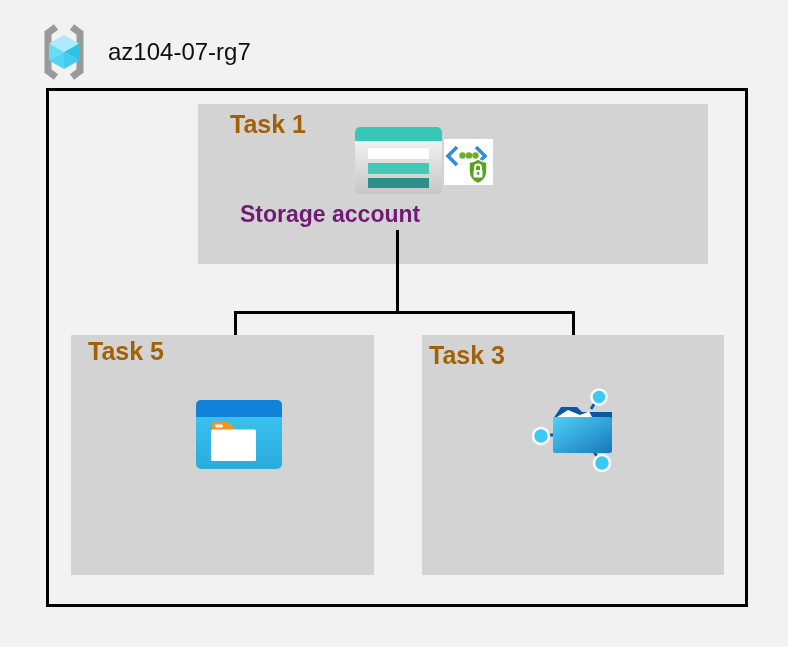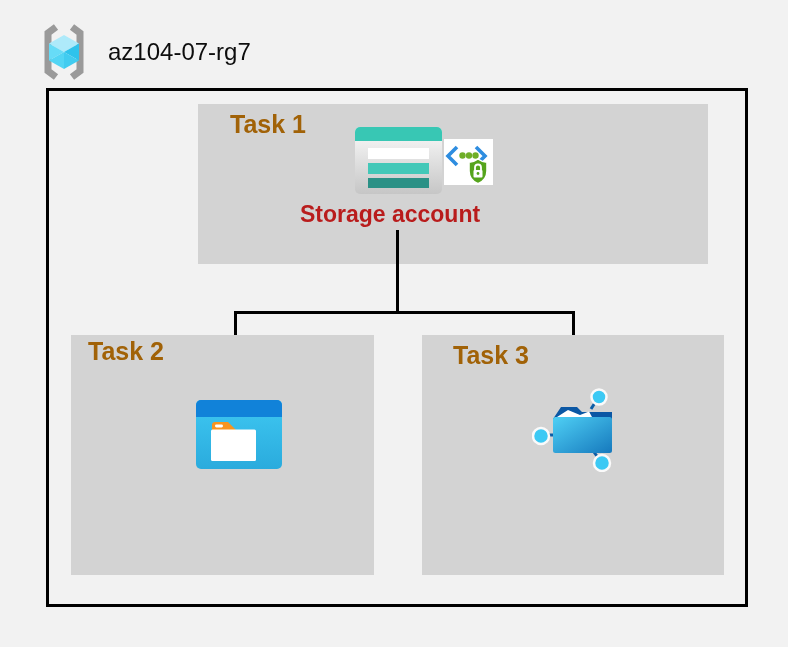--- a/index.html
+++ b/index.html
@@ -20,23 +20,23 @@
 
   
   .panel { background: #d3d3d3; }
   .task1 { left: 198px; top: 104px; width: 510px; height: 160px; }
   .task5 { left: 71px;  top: 335px; width: 303px; height: 240px; }
   .task3 { left: 422px; top: 335px; width: 302px; height: 240px; }
 
   .task-title { font-size: 25px; font-weight: bold; color: #a16207; line-height: 1; }
   .t1 { left: 230px; top: 112px; }
   .t5 { left: 88px;  top: 339px; }
-  .t3 { left: 429px; top: 343px; margin-left: 24px; }
+  .t3 { left: 429px; top: 343px; }
 
-  .res-label { font-size: 23px; font-weight: bold; color: #b91c1c; text-align: center; line-height: 1.1; }
+  .res-label { font-size: 23px; font-weight: bold; color: #701a75; line-height: 1.1; }
   .storage-label { left: 240px; top: 202px; width: 300px; }
   .blob-label    { left: 86px;  top: 488px; width: 300px; }
   .file-label    { left: 428px; top: 478px; width: 300px; }
 
   
   .line { background: #000; }
   .trunk { left: 396px; top: 230px; width: 3px; height: 82px; }
   .hbar  { left: 234px; top: 311px; width: 341px; height: 3px; }
   .dropL { left: 234px; top: 313px; width: 3px; height: 76px; }
   .dropR { left: 572px; top: 313px; width: 3px; height: 74px; }
@@ -96,21 +96,21 @@
   </svg>
 
   <div class="abs res-label storage-label">Storage account</div>
 
   <div class="abs line trunk"></div>
   <div class="abs line hbar"></div>
   <div class="abs line dropL"></div>
   <div class="abs line dropR"></div>
 
   <div class="abs panel task5"></div>
-  <div class="abs task-title t5">Task 2</div>
+  <div class="abs task-title t5">Task 5</div>
 
   <svg class="abs blob-icon" viewBox="0 0 86 69">
     <defs>
       <linearGradient id="bl" x1="0" y1="0" x2="0" y2="1">
         <stop offset="0" stop-color="#3fc8f2"></stop>
           <stop offset="1" stop-color="#2aabdd"></stop>
       </linearGradient>
     </defs>
     <rect x="0" y="0" width="86" height="69" rx="5" fill="url(#bl)"></rect>
     <path d="M5 0 H81 A5 5 0 0 1 86 5 V17 H0 V5 A5 5 0 0 1 5 0 Z" fill="#1182d9"></path>

